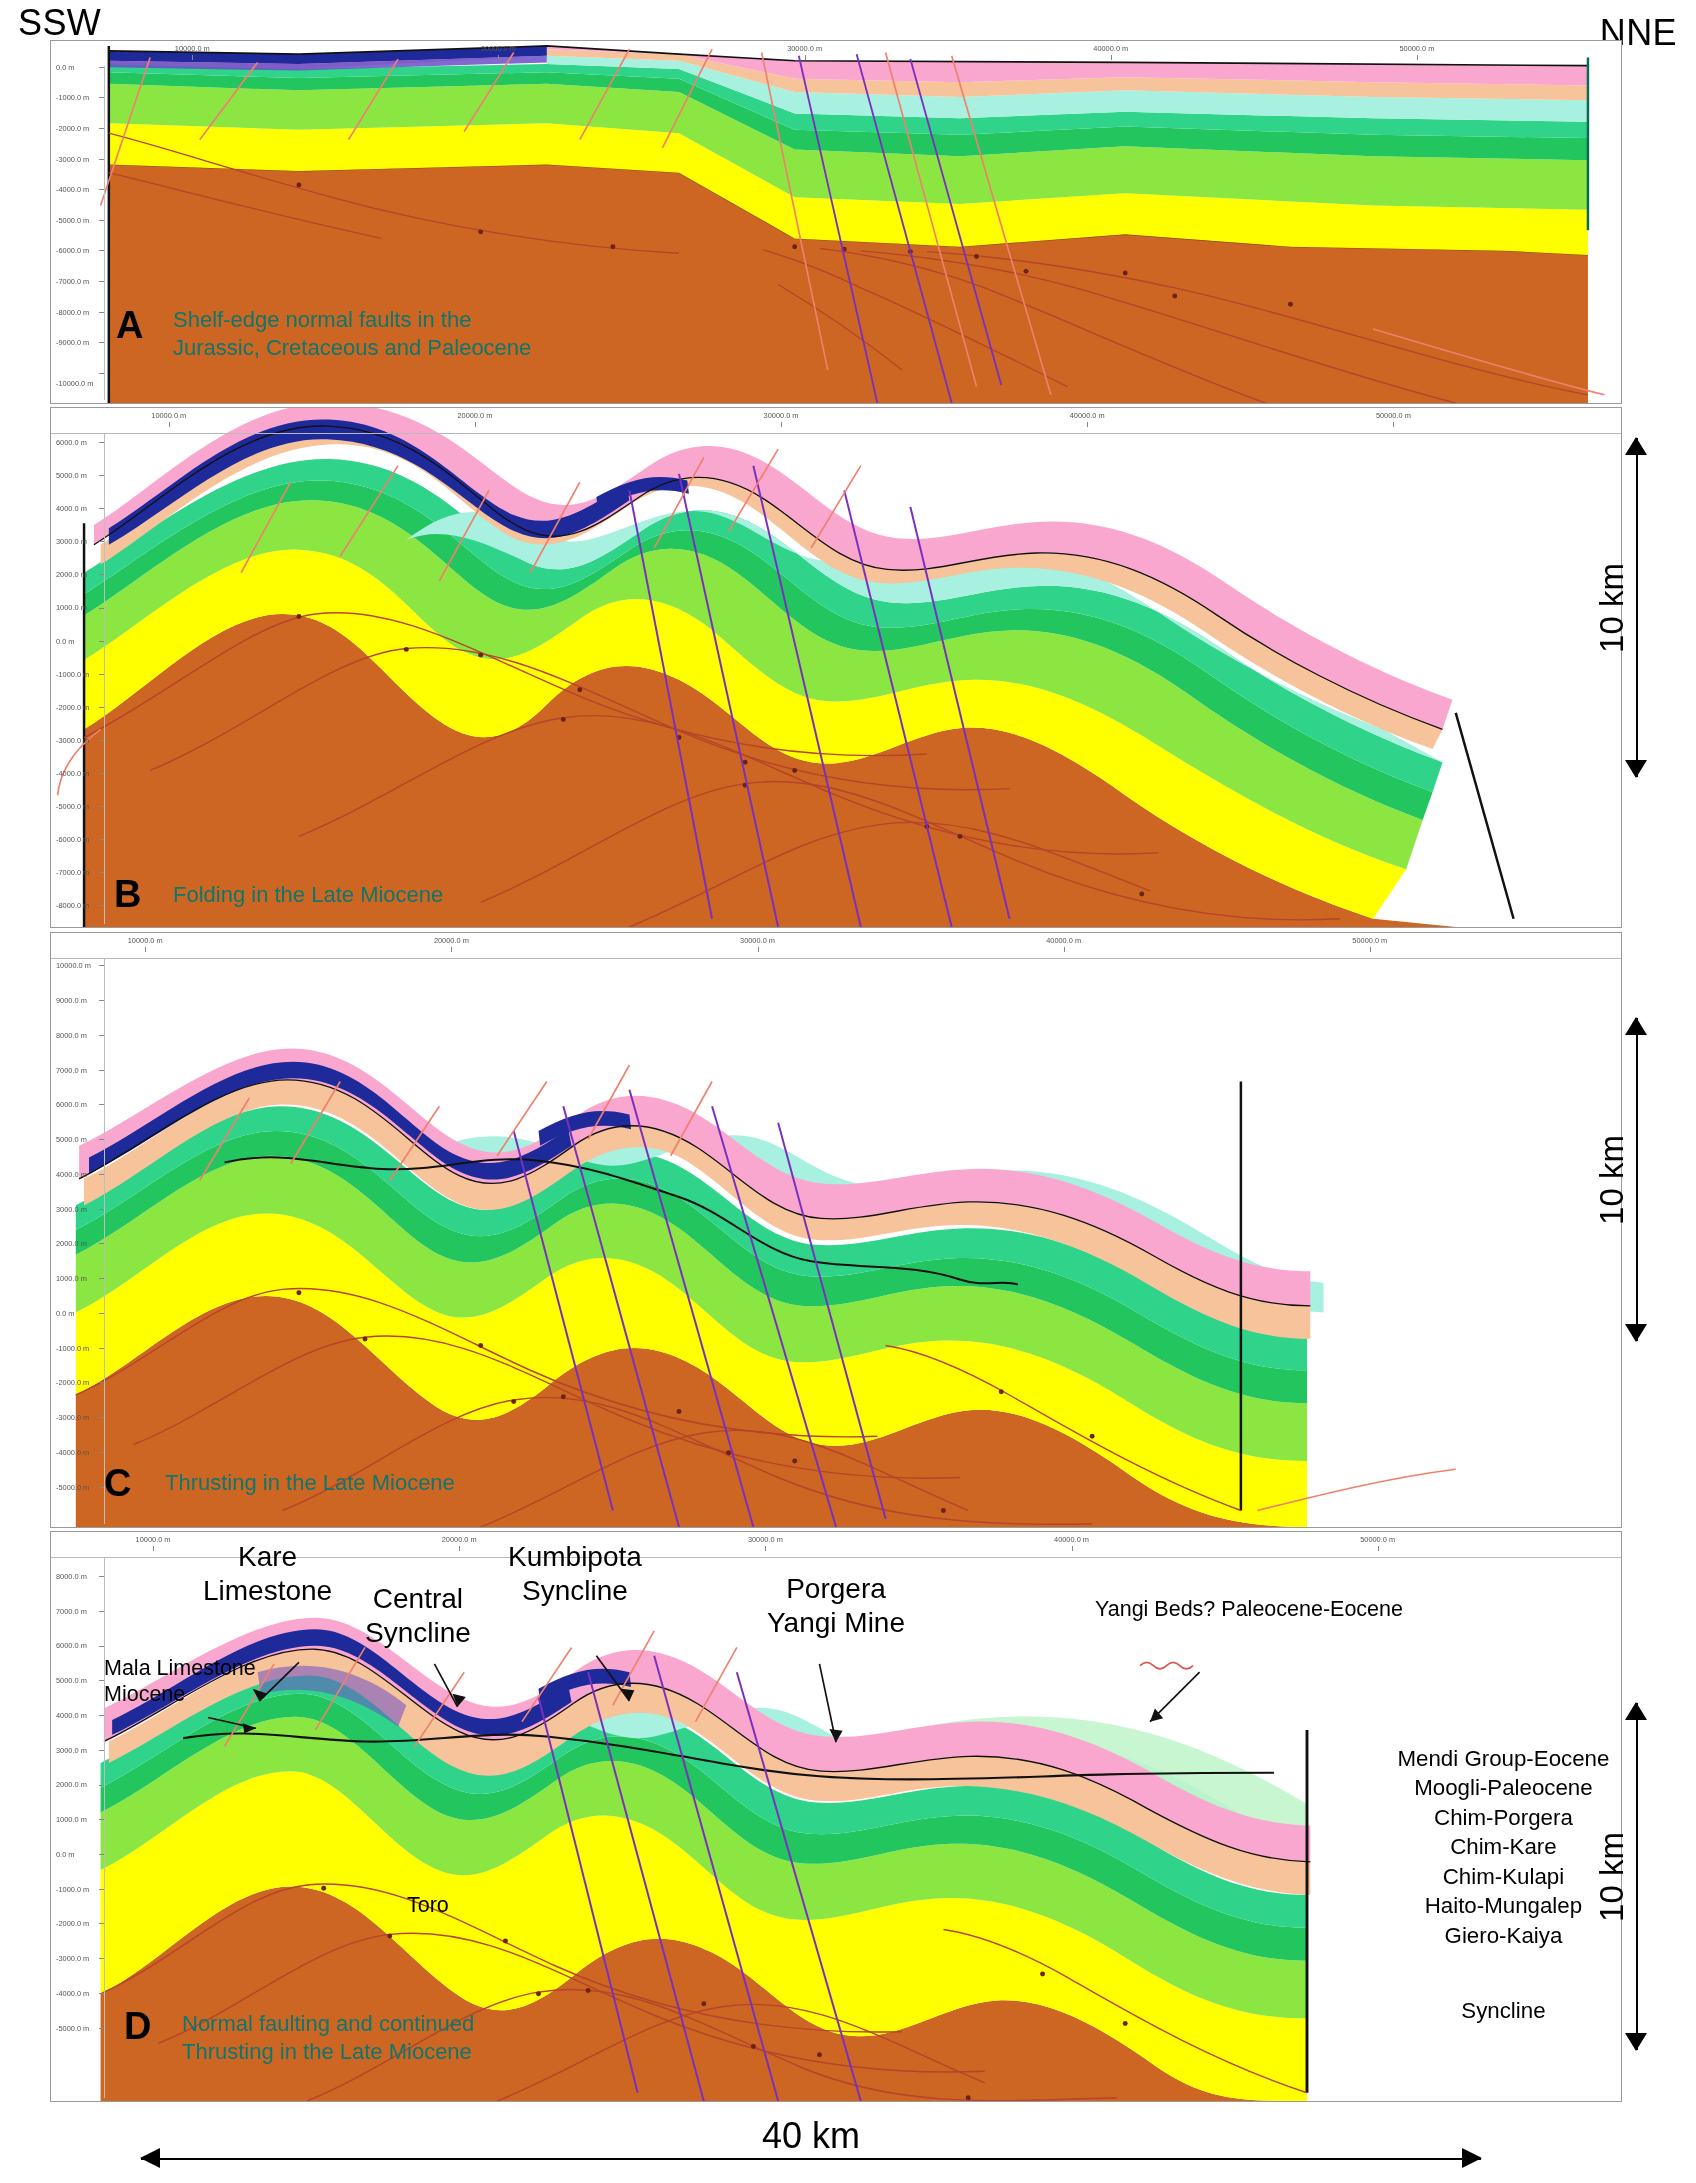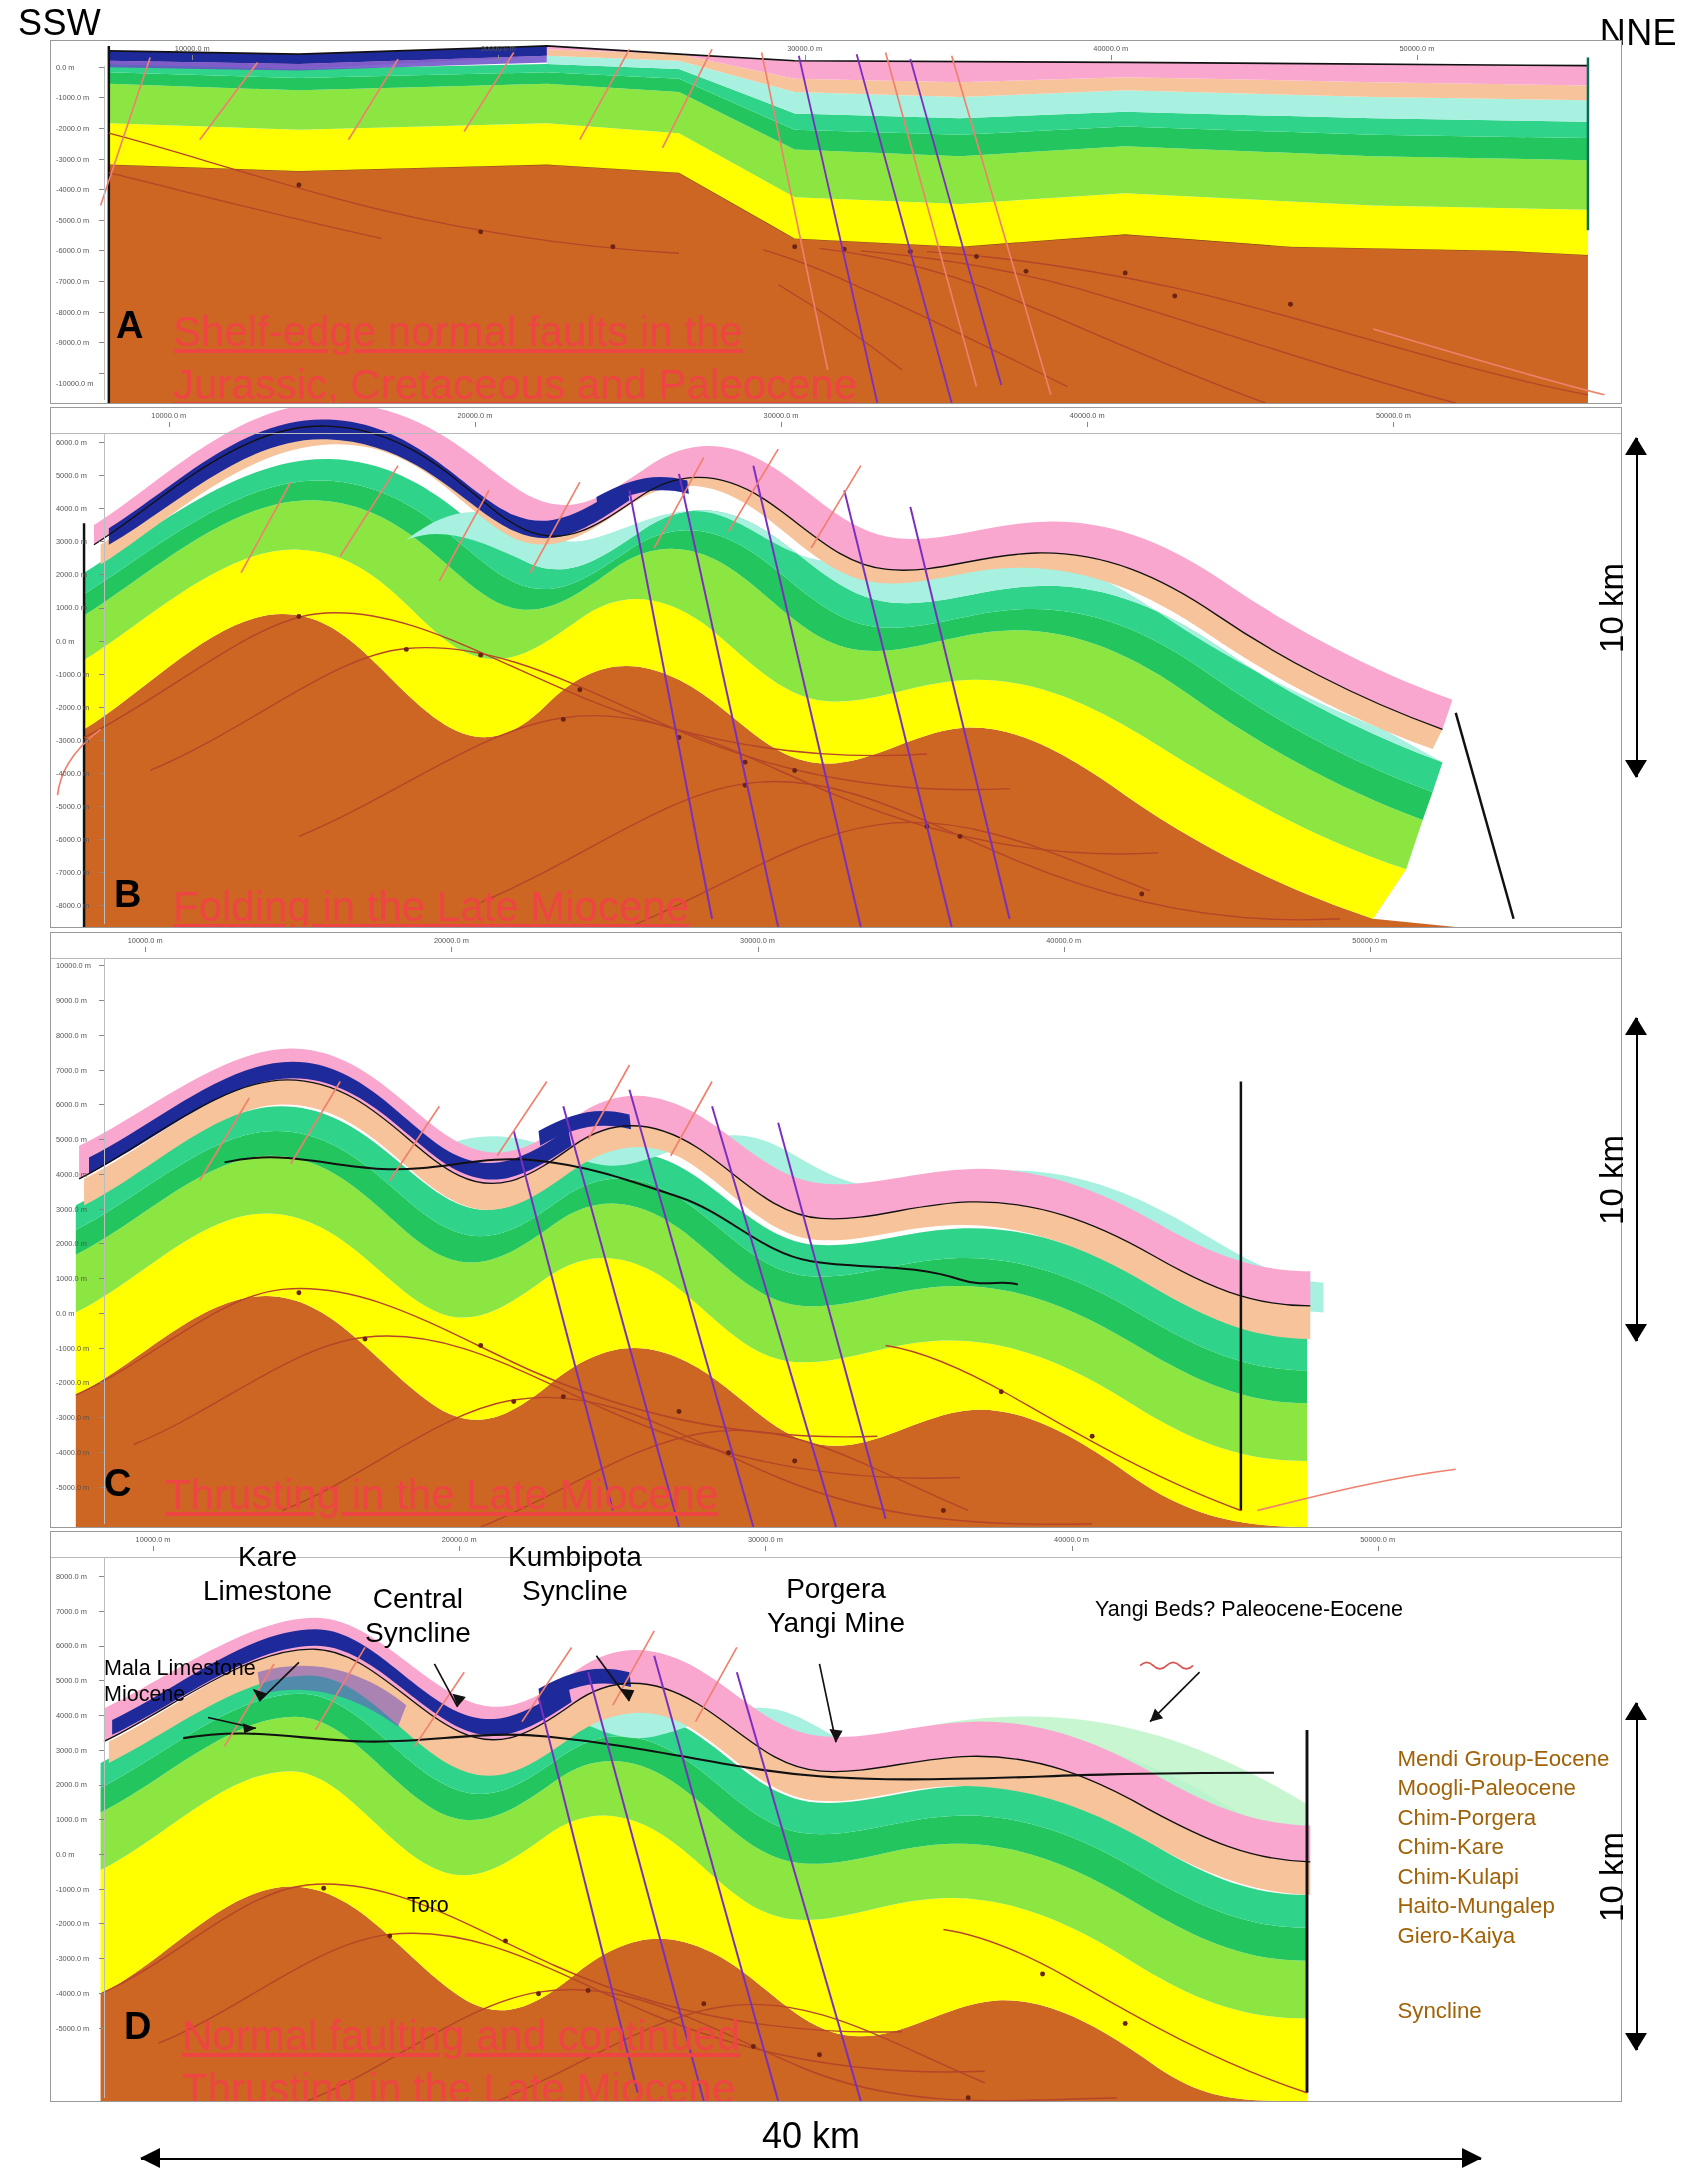--- a/index.html
+++ b/index.html
@@ -69,23 +69,22 @@
     position:absolute; left:48px; top:0; bottom:0; width:0.8px; background:#bdbdbd;
   }
 
   
   .panel-letter {
     position:absolute;
     font-size:38px; font-weight:bold; color:#000;
   }
   .caption {
     position:absolute;
-    font-size:42px; color:#ef4444; line-height:1.25;
+    font-size:22px; color:#0f766e; line-height:1.25;
     white-space:pre-line;
-    text-decoration:underline;
   }
 
   
   .vscale {
     position:absolute; width:99px;
   }
   .vscale .bar {
     position:absolute; left:48px; top:0; bottom:0; width:1.7px; background:#000;
   }
   .vscale .arrow-up, .vscale .arrow-dn {
@@ -125,21 +124,21 @@
     white-space:pre-line;
   }
   .annot.small { font-size:21.5px; }
 
   
   .legend {
     position:absolute; right:11.6px; top:212px;
     display:flex; flex-direction:column;
   }
   .legend .lg-item {
-    font-size:22.3px; color:#a16207; line-height:1.32; white-space:nowrap;
+    font-size:22.3px; color:#000000; line-height:1.32; white-space:nowrap;text-align:center;
   }
   .legend .lg-item.spaced { margin-top:46px; }
 
   
   svg.geo { position:absolute; left:0; top:0; width:100%; height:100%; display:block; }
 </style>
 </head>
 <body>
 
 <div class="orient" id="orient-ssw">SSW</div>

